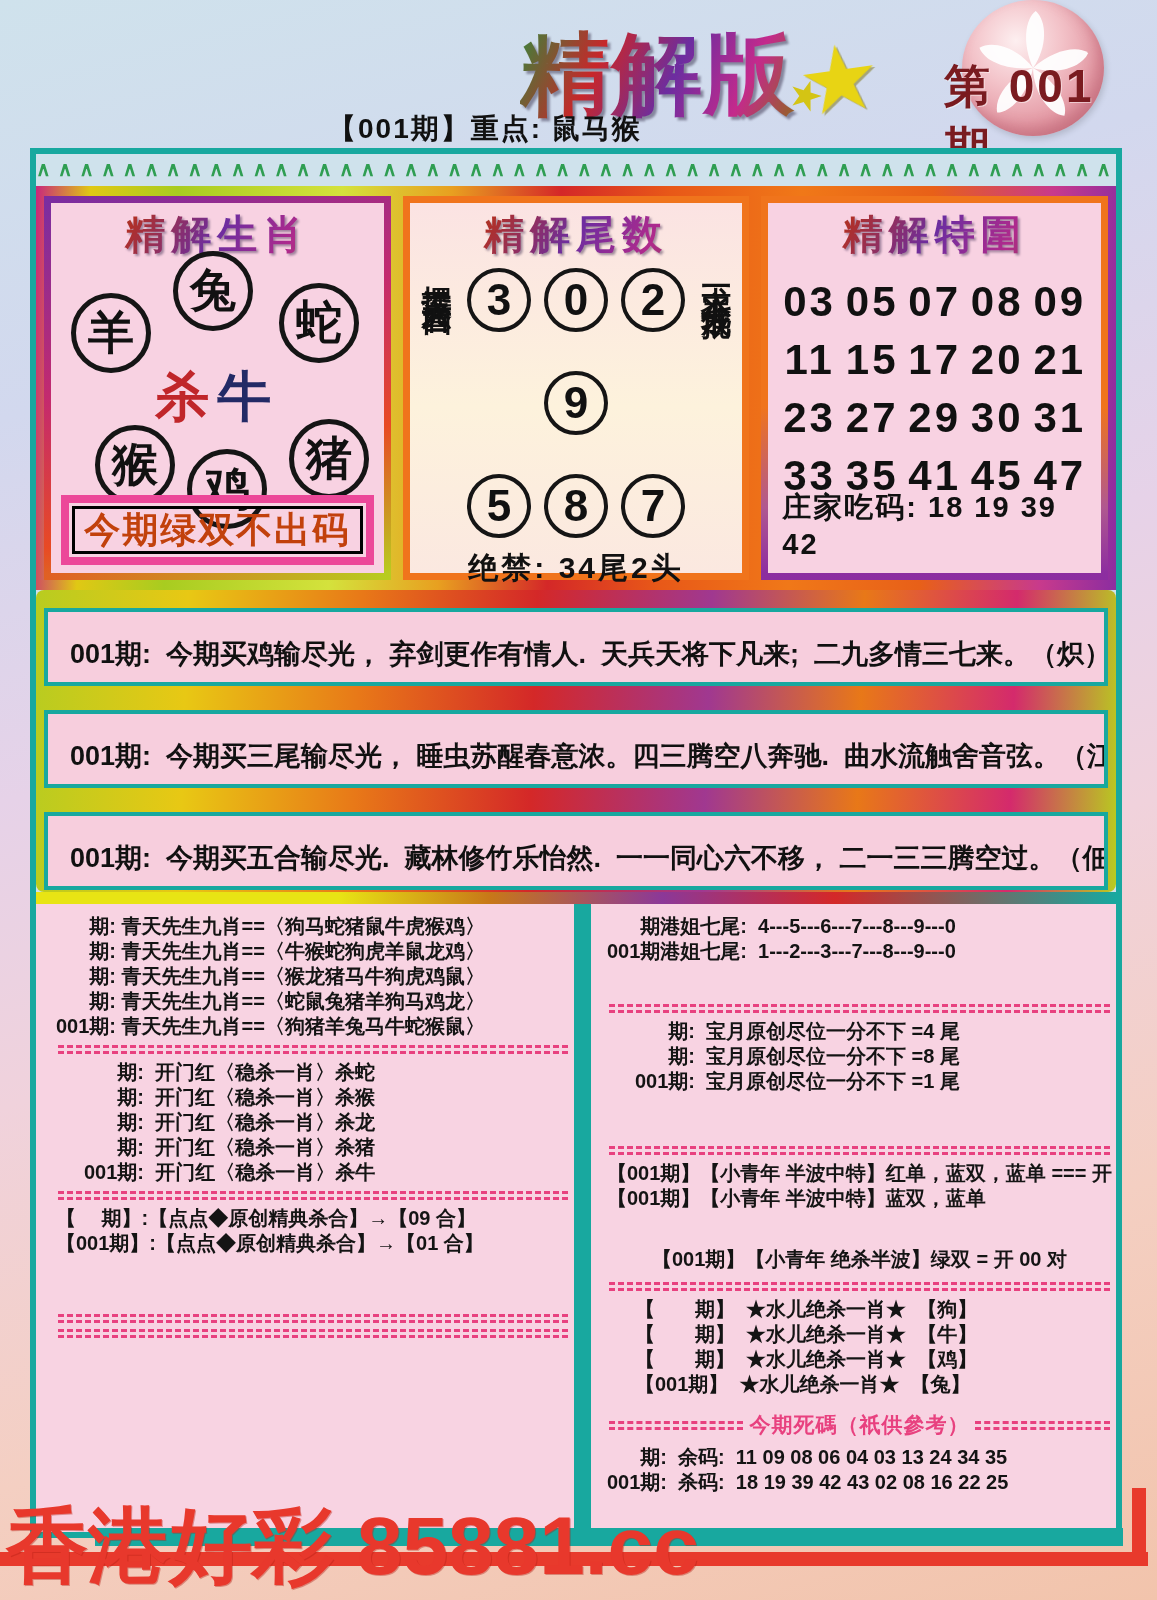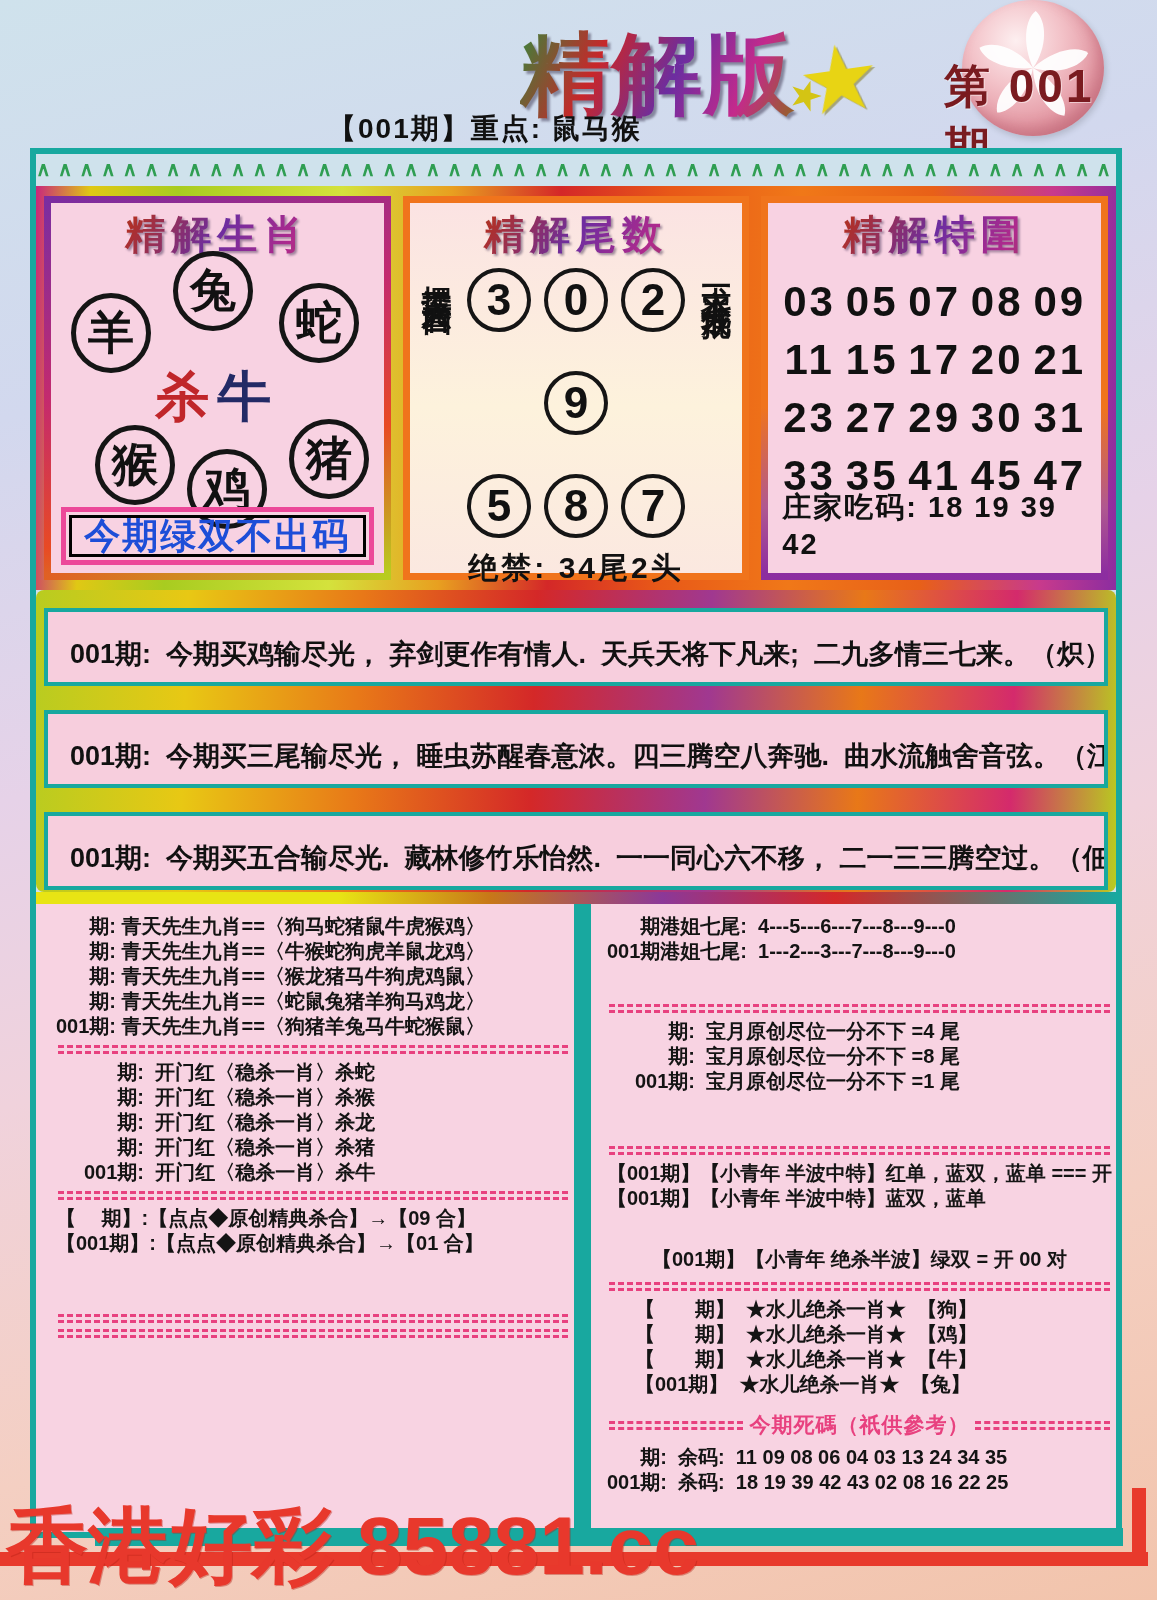--- a/index.html
+++ b/index.html
@@ -54,23 +54,23 @@
     -webkit-background-clip:text; background-clip:text; color:transparent;
     filter:drop-shadow(2px 2px 1px rgba(50,30,70,.45));
     font-weight:bold; letter-spacing:6px;
   }
   .box-title{ text-align:center; font-size:40px; padding-top:4px; }
 
   .zcircle{ position:absolute; width:80px; height:80px; border:5px solid #151515; border-radius:50%;
     display:flex; align-items:center; justify-content:center; font-size:46px; font-weight:bold; color:#111; }
   .kill-line{ position:absolute; left:0; right:0; top:158px; text-align:center; font-size:54px; font-weight:bold; letter-spacing:8px;}
   .kill-line .k1{ color:#c0262a; } .kill-line .k2{ color:#232a66; }
-  .notice-box{ position:absolute; left:10px; right:10px; bottom:8px; height:58px;
-    border:5px solid #ec4899; box-shadow:inset 0 0 0 3px #f8d2e2, inset 0 0 0 6px #000;
-    display:flex; align-items:center; justify-content:center; font-size:36px; font-weight:bold; color:#1d4ed8; letter-spacing:2px;}
+  .notice-box{ position:absolute; left:10px; right:10px; bottom:8px; height:70px;
+    border:8px solid #ec4899; box-shadow:inset 0 0 0 3px #f8d2e2, inset 0 0 0 6px #000;
+    display:flex; align-items:center; justify-content:center; font-size:36px; font-weight:bold; color:#c2410c; letter-spacing:2px;}
 
   .weishu-grid{ display:flex; height:282px; padding:0 6px; }
   .vert-text{ writing-mode:vertical-rl; text-orientation:upright; font-size:30px; font-weight:bold; color:#111;
     letter-spacing:4px; display:flex; align-items:center; }
   .tail-center{ flex:1; display:flex; flex-direction:column; justify-content:space-between; padding:6px 4px;}
   .tail-row{ display:flex; justify-content:space-around; }
   .tail-row.mid{ justify-content:center; }
   .ncircle{ width:64px; height:64px; border:4px solid #151515; border-radius:50%;
     display:flex; align-items:center; justify-content:center; font-size:44px; font-weight:bold; color:#111;}
   .ban-line{ text-align:center; font-size:30px; font-weight:bold; color:#111; letter-spacing:3px; padding-top:4px;}
@@ -263,22 +263,22 @@
       <div>
 
       <div class="col-row">【001期】【小青年 半波中特】红单，蓝双，蓝单 === 开</div>
           <div class="col-row">【001期】【小青年 半波中特】蓝双，蓝单</div>
         </div>
       <div class="col-row mt26">【001期】【小青年 绝杀半波】绿双 = 开 00 对</div>
       <div class="divider mt10"></div>
       <div class="indent-md">
 
       <div class="col-row">【　　期】  ★水儿绝杀一肖★  【狗】</div>
+          <div class="col-row">【　　期】  ★水儿绝杀一肖★  【牛】</div>
           <div class="col-row">【　　期】  ★水儿绝杀一肖★  【鸡】</div>
-          <div class="col-row">【　　期】  ★水儿绝杀一肖★  【牛】</div>
           <div class="col-row">【001期】  ★水儿绝杀一肖★  【兔】</div>
         </div>
       <div class="divider-label">
         <span class="dash"></span>
         <span class="lbl">今期死碼（祇供參考）</span>
         <span class="dash"></span>
       </div>
       <div>
 
       <div class="col-row">      期:  余码:  11 09 08 06 04 03 13 24 34 35</div>

